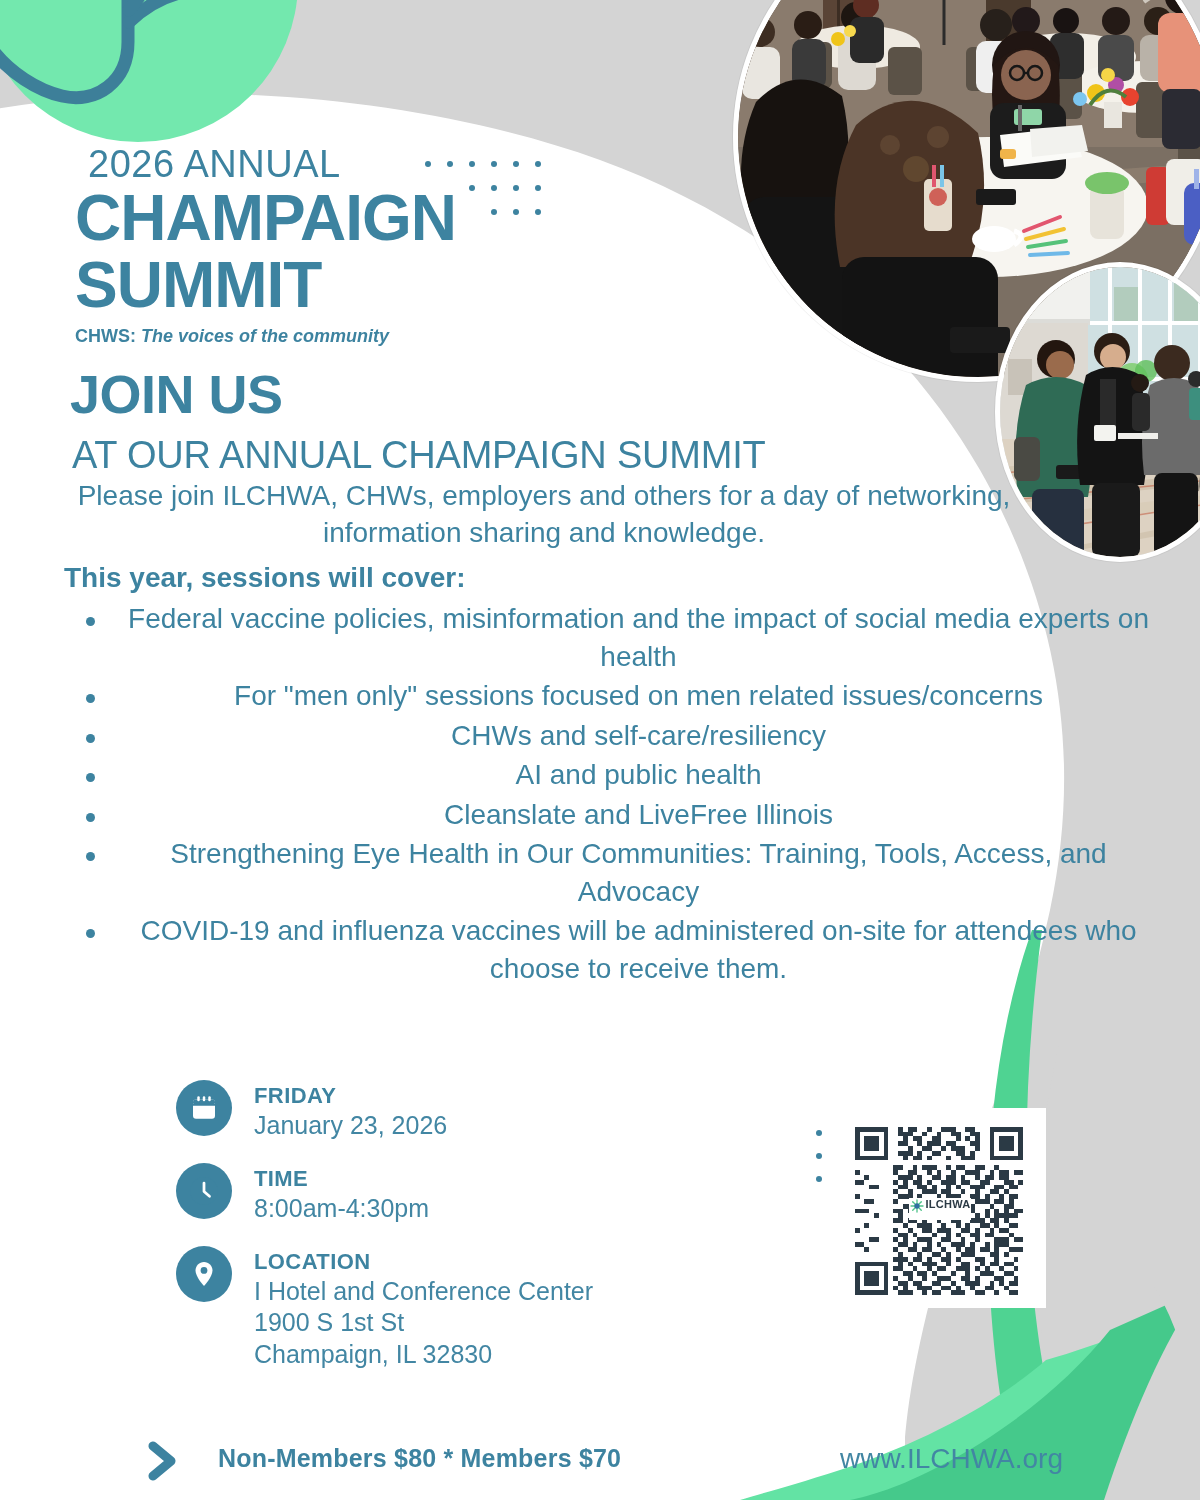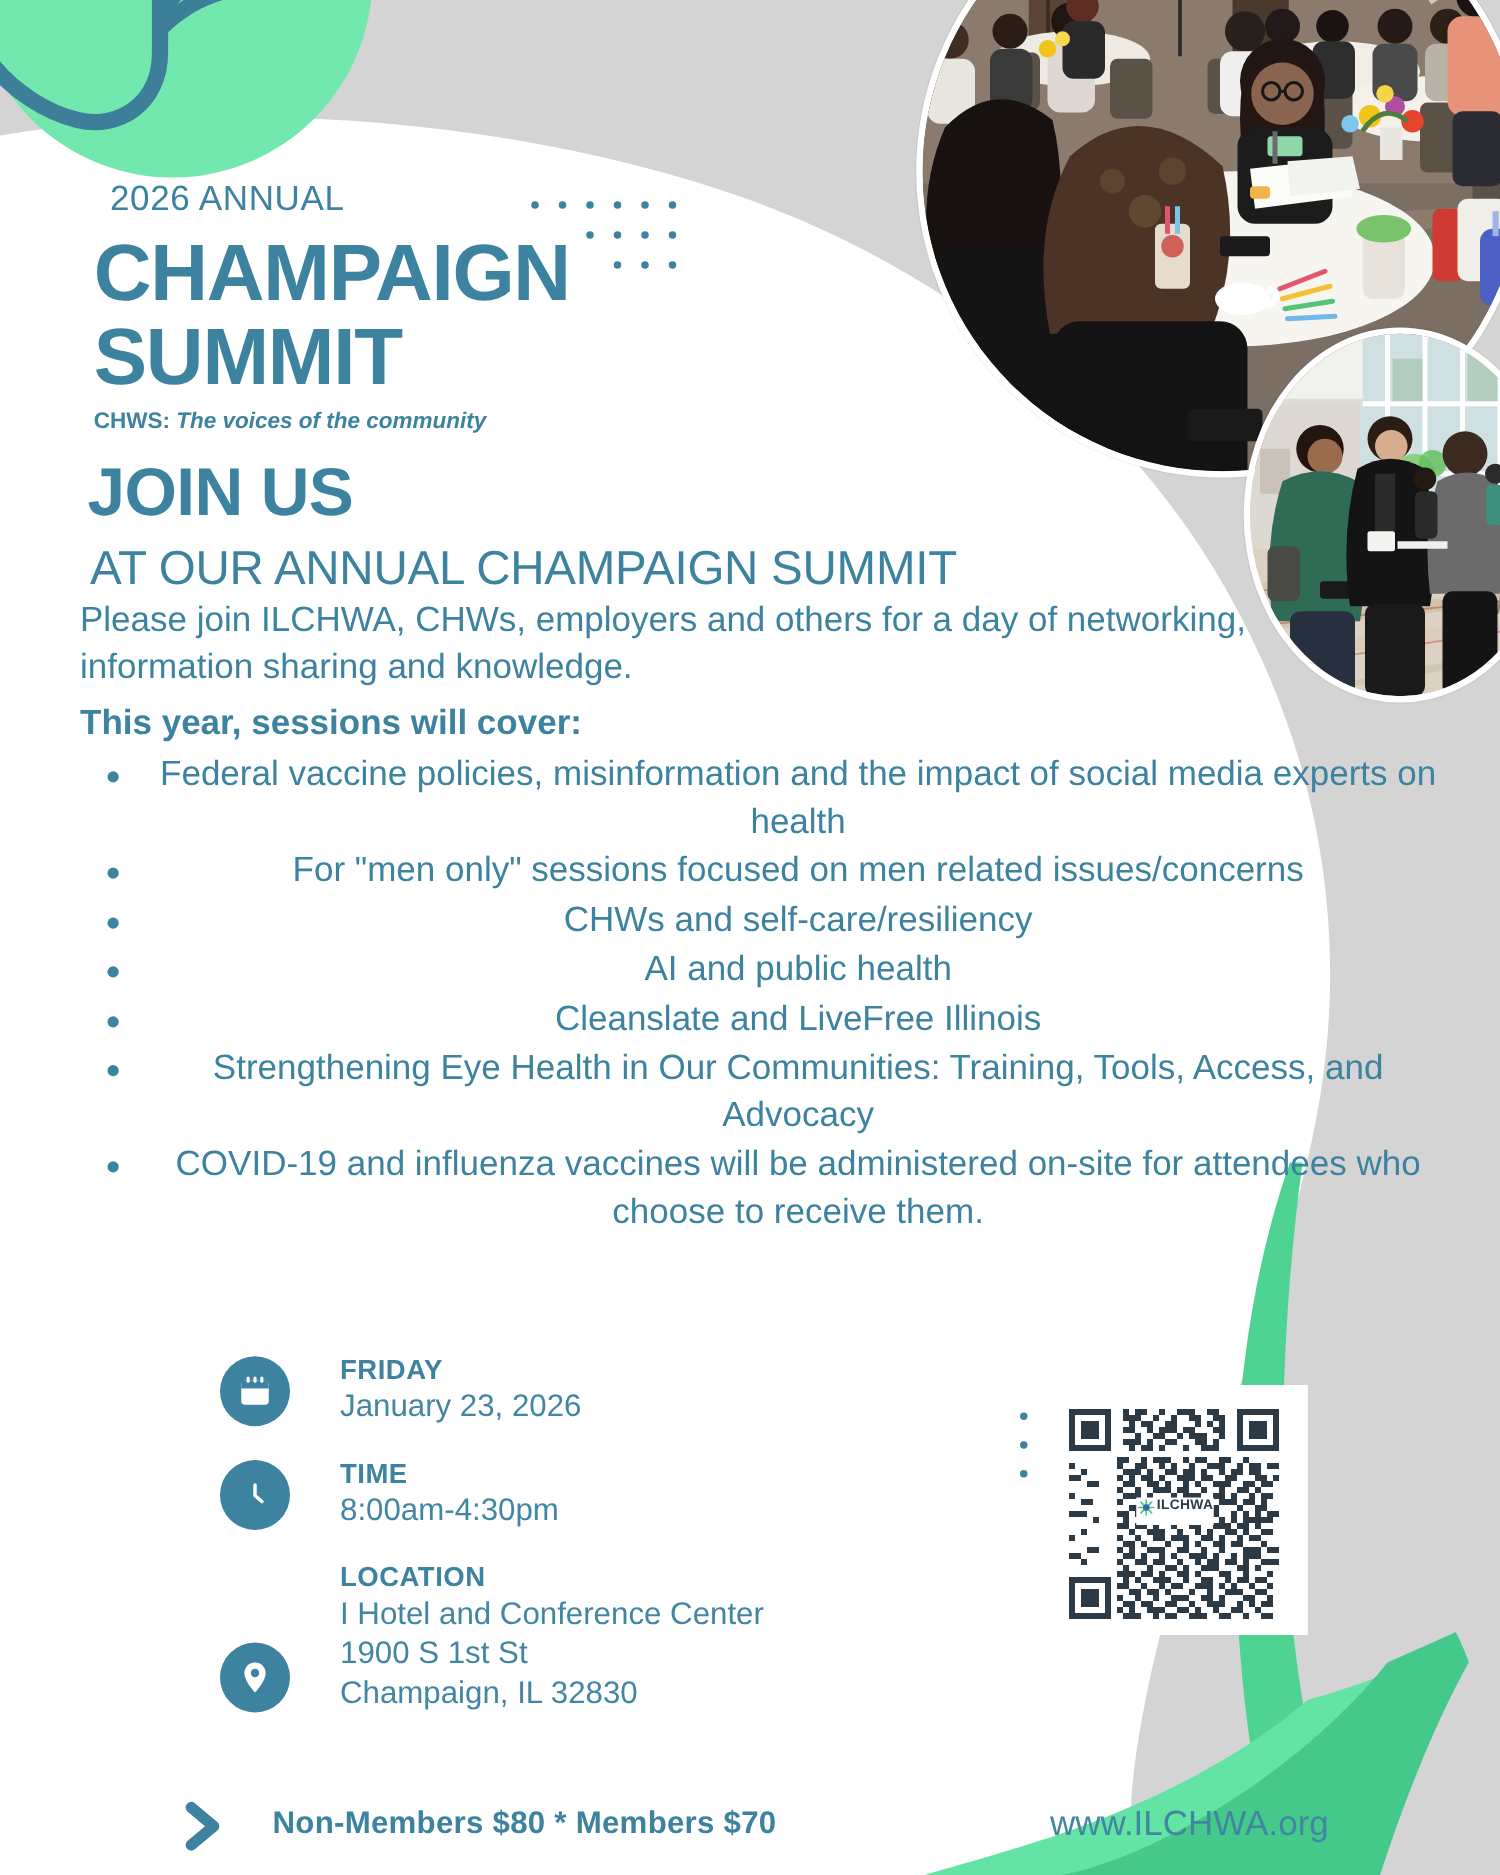--- a/index.html
+++ b/index.html
@@ -20,21 +20,21 @@
     position:absolute;border-radius:50%;overflow:hidden;
     border:5px solid #ffffff;
     box-shadow:0 0 0 1px rgba(0,0,0,.05);
   }
   #photo-main{left:733px;top:-108px;width:480px;height:480px;}
   #photo-sec{left:995px;top:262px;width:240px;height:290px;
      border-radius:50%;}
   .photo svg{display:block;}
   #eyebrow{
     position:absolute;left:88px;top:143px;
-    font-size:28px;letter-spacing:.5px;color:#3d83a0;
+    font-size:38px;letter-spacing:.5px;color:#3d83a0;
     font-family:"Liberation Sans", sans-serif;font-weight:400;
   }
   #title-1,#title-2{
     position:absolute;left:75px;
     font-size:64px;font-weight:700;color:#3d83a0;
     letter-spacing:-1px;line-height:1;
     font-family:"Liberation Sans", sans-serif;
   }
   #title-1{top:186px;}
   #title-2{top:253px;}
@@ -51,42 +51,42 @@
     font-size:54px;font-weight:700;color:#3d83a0;
     letter-spacing:-.5px;line-height:1;
   }
   #subhead{
     position:absolute;left:72px;top:434px;
     font-size:38px;color:#3d83a0;font-weight:400;letter-spacing:-.2px;text-align:right;
   }
 
   #intro{
     position:absolute;left:64px;top:478px;width:960px;
-    font-size:28px;line-height:1.32;color:#3d83a0;
+    font-size:28px;line-height:1.32;color:#3d83a0;text-align:center;
   }
   #cover-label{
     position:absolute;left:64px;top:562px;
     font-size:28px;font-weight:700;color:#3d83a0;text-align:center;
   }
 
   #sessions{
     position:absolute;left:64px;top:600px;width:1065px;
     margin:0;padding:0 0 0 50px;
     color:#3d83a0;font-size:28px;line-height:1.34;
     list-style:none;
   }
   #sessions li{position:relative;margin:0 16px 2px 0;text-align:center;}
   #sessions li::before{
     content:"";position:absolute;left:-28px;top:17px;
     width:9px;height:9px;border-radius:50%;background:#3d83a0;
   }
 
   
   #details{position:absolute;left:176px;top:1080px;}
-  .detail-row{display:flex;align-items:flex-end;margin-bottom:22px;gap:18px;}
+  .detail-row{display:flex;align-items:flex-start;margin-bottom:22px;}
   .detail-icon{
     width:56px;height:56px;border-radius:50%;
     background:#3d83a0;flex:0 0 56px;
     display:flex;align-items:center;justify-content:center;
     margin-right:22px;
   }
   .detail-text{padding-top:2px;}
   .detail-label{
     font-size:22px;font-weight:700;color:#3d83a0;letter-spacing:.4px;
     line-height:1.25;

